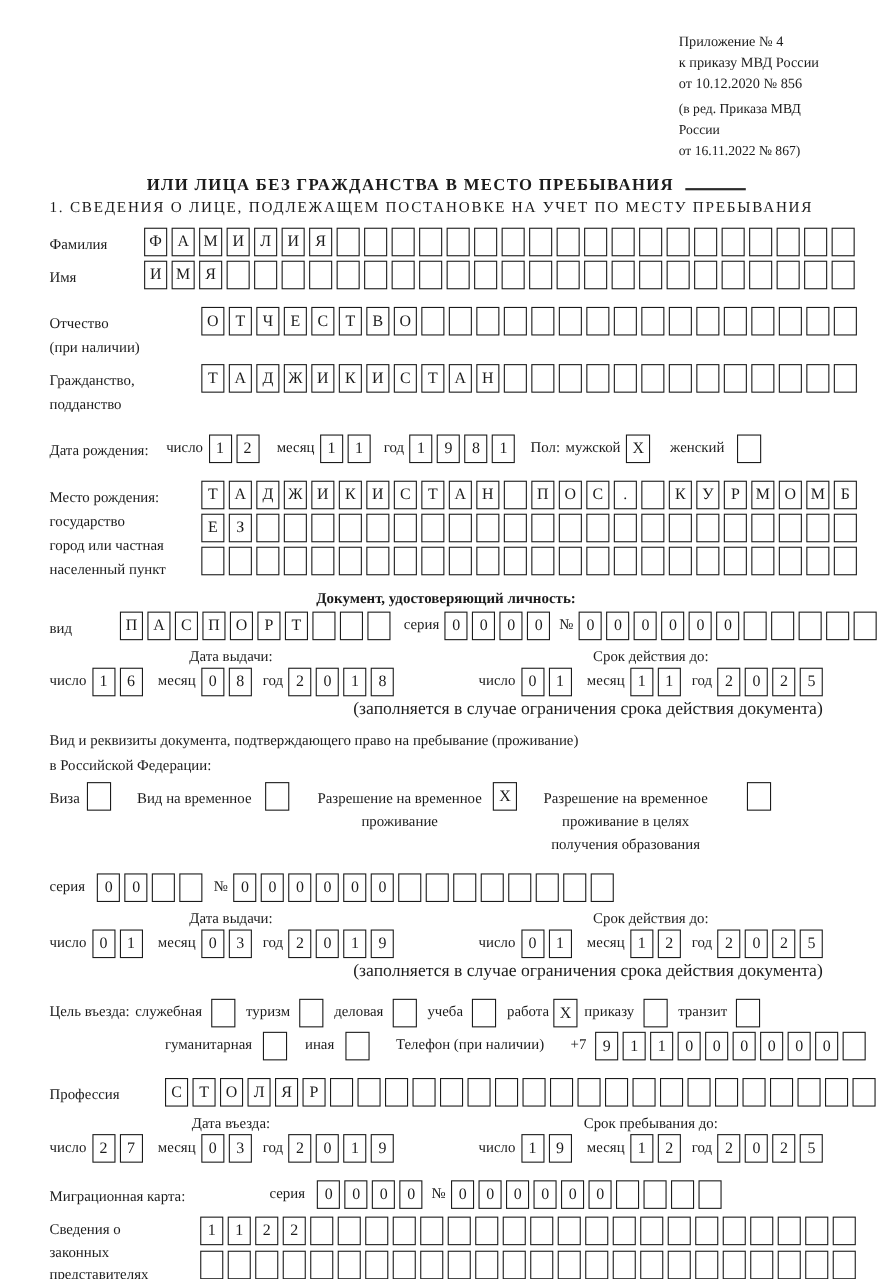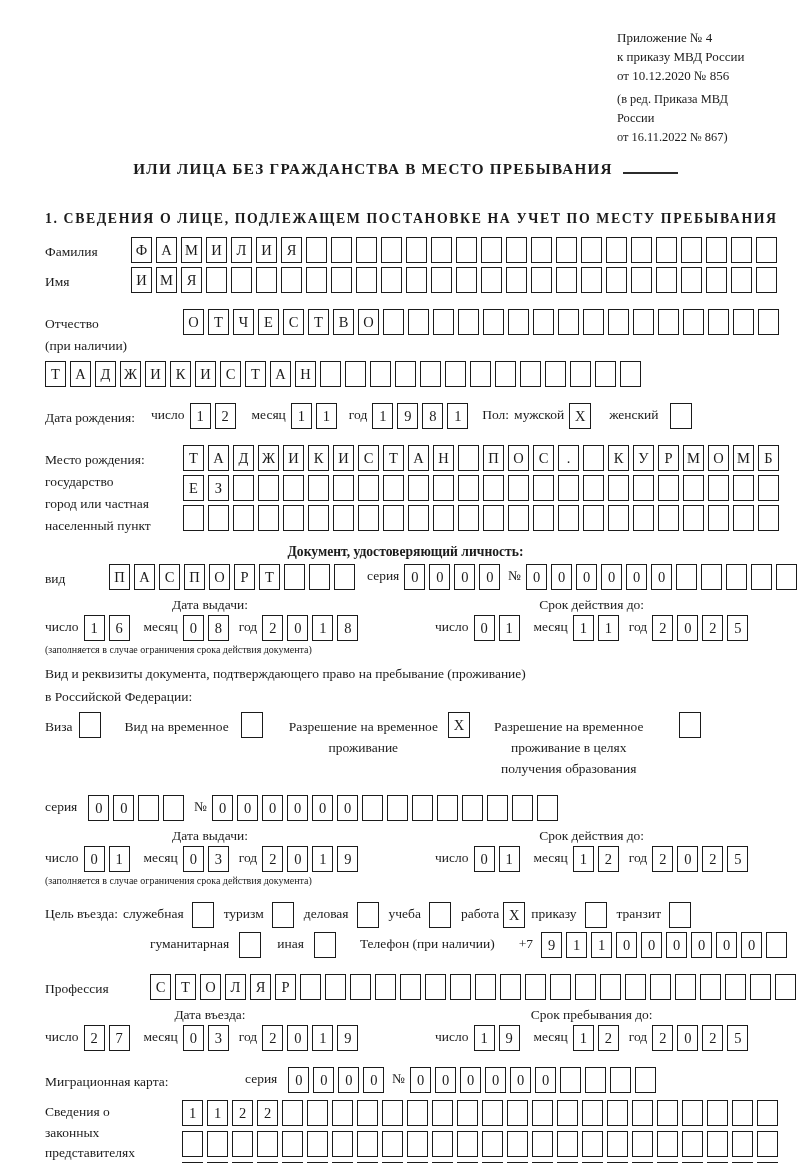--- a/index.html
+++ b/index.html
@@ -10,21 +10,21 @@
   
   .appendix{margin-left:572px;font-size:13px;line-height:19px;}
   .ap-rev{font-size:12.4px;}
   .ap-gap{margin-top:5px;}
   .forma{text-align:right;font-weight:bold;font-size:14.5px;margin-top:14px;letter-spacing:1px;padding-right:4px;}
 
   
   .title{text-align:center;font-weight:bold;font-size:15.2px;line-height:23px;margin-top:10px;letter-spacing:1.2px;}
   .t-underline{display:inline-block;width:55px;border-bottom:2.2px solid #2b2b2b;margin-left:10px;}
 
-  .sec-head{font-weight:bold;font-size:13.8px;margin-top:31px;letter-spacing:1.6px;white-space:nowrap;}
+  .sec-head{font-weight:normal;font-size:13.8px;margin-top:1px;letter-spacing:1.6px;white-space:nowrap;}
 
   
   .row{display:flex;align-items:flex-start;margin-top:4px;}
   .mt6{margin-top:16px;} .mt10{margin-top:10px;}
   .lbl{font-size:13.5px;line-height:21px;padding-top:4px;flex:none;}
   .lbl2{font-size:13.5px;line-height:22px;flex:none;padding-top:4px;}
   .w86{width:86px;} .w138{width:138px;} .w64{width:64px;} .w105{width:105px;} .w160{width:160px;}
   .cells{display:flex;gap:4px;flex:none;}
   .cell{width:21px;height:26px;border:1.5px solid #1b1b1b;box-sizing:border-box;flex:none;
         display:flex;align-items:center;justify-content:center;font-size:14.5px;background:#fff;}
@@ -38,21 +38,21 @@
 
   .doc-head{text-align:center;font-weight:bold;font-size:13.6px;margin-top:7px;}
 
   
   .date-pair{display:flex;margin-top:7px;}
   .date-col{flex:none;}
   .date-col.left{width:330px;margin-right:60px;}
   .date-head{text-align:center;font-size:13.5px;margin-bottom:2px;}
   .date-line{display:flex;align-items:flex-start;}
   .dl{font-size:13.5px;padding-top:4px;margin-right:5px;flex:none;}
-  .note{font-size:10px;text-align:left;margin-top:3px;padding-right:18px;}
+  .note{font-size:16px;text-align:right;margin-top:3px;padding-right:18px;}
 
   .intro{font-size:13.5px;line-height:23px;margin-top:7px;}
 
   .opts{display:flex;align-items:flex-start;margin-top:4px;}
   .opt{display:flex;align-items:flex-start;}
   .opt-lbl{font-size:13.5px;line-height:21px;padding-top:4px;}
   .opt-lbl.center{text-align:center;}
 
   .p-lbl{font-size:13.5px;padding-top:4px;flex:none;}
   .gap5{margin-left:5px;}
@@ -172,20 +172,24 @@
         <div class="cell"></div>
         <div class="cell"></div>
         <div class="cell"></div>
         <div class="cell"></div>
         <div class="cell"></div>
         <div class="cell"></div>
       </div>
   </div>
 
   <div class="row">
+    <div class="lbl2 w138">
+      <div>Гражданство,</div>
+      <div>подданство</div>
+    </div>
     <div class="cells">
         <div class="cell">Т</div>
         <div class="cell">А</div>
         <div class="cell">Д</div>
         <div class="cell">Ж</div>
         <div class="cell">И</div>
         <div class="cell">К</div>
         <div class="cell">И</div>
         <div class="cell">С</div>
         <div class="cell">Т</div>

